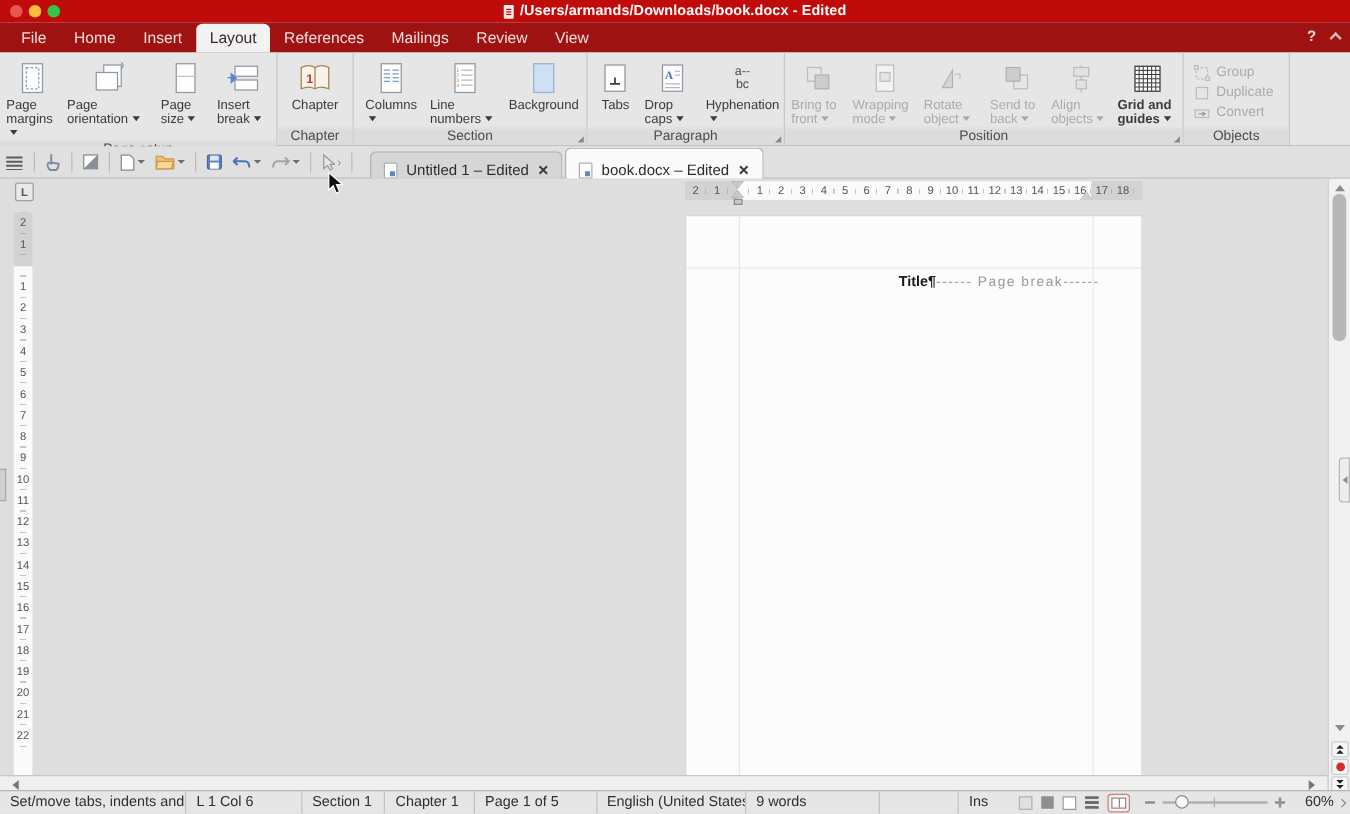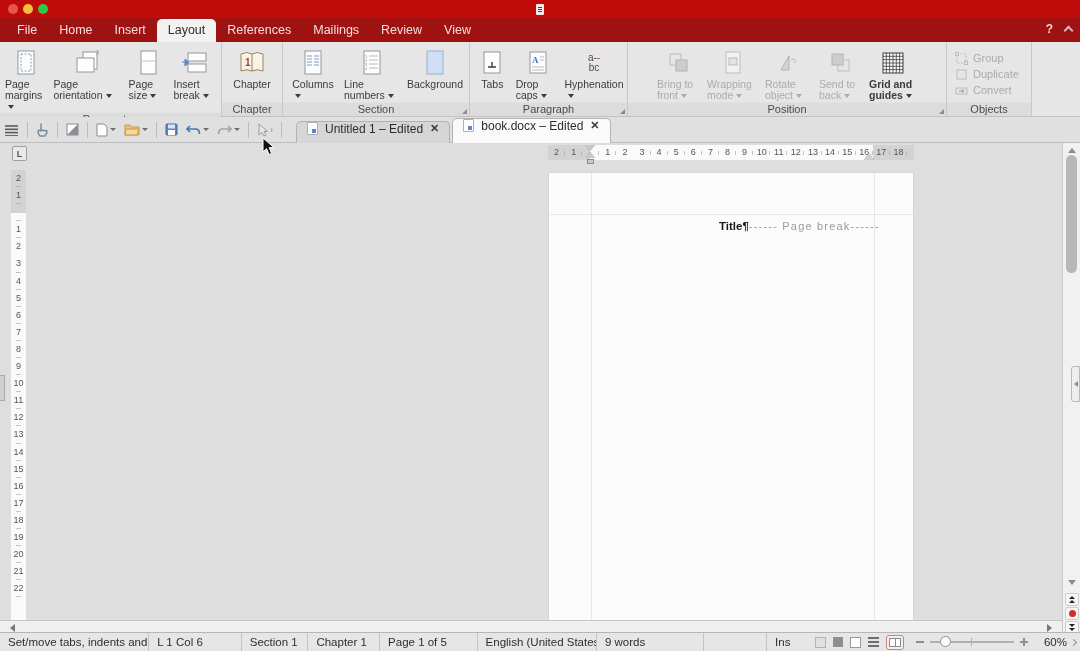--- a/index.html
+++ b/index.html
@@ -37,21 +37,21 @@
   .objcol { display:flex; flex-direction:column; justify-content:center; gap:3px; padding:4px 8px 0 8px; flex:1; }
   .objrow { display:flex; align-items:center; gap:5px; font-size:11px; color:#ababab; }
   .rfill { flex:1; border-right:none; }
 
   
   .toolrow { position:absolute; left:0; top:117px; width:1080px; height:26px; background:#e0e0e0; border-bottom:1px solid #bdbdbd; display:flex; align-items:center; }
   .tbtn { height:20px; display:flex; align-items:center; justify-content:center; padding:0 3px; margin:0 1px; }
   .tsep { width:1px; height:16px; background:#bcbcbc; margin:0 4px; }
   .ddsm { width:0; height:0; border-left:3px solid transparent; border-right:3px solid transparent; border-top:3.5px solid #6c6c6c; margin-left:2px; }
   .doctabs { display:flex; align-items:flex-end; height:26px; margin-left:10px; }
-  .dtab { display:flex; align-items:flex-start; gap:7px; height:22px; padding:0 10px; font-size:12px; color:#2d2d2d; background:#d6d6d6; border:1px solid #b2b2b2; border-bottom:none; border-radius:5px 5px 0 0; margin-right:2px; min-width:150px; }
+  .dtab { display:flex; align-items:flex-end; gap:7px; height:22px; padding:0 10px; font-size:12px; color:#2d2d2d; background:#d6d6d6; border:1px solid #b2b2b2; border-bottom:none; border-radius:5px 5px 0 0; margin-right:2px; min-width:150px; }
   .dtab.active { background:#fafafa; height:25px; }
   .dtab .x { margin-left:auto; color:#3c3c3c; font-size:11px; font-weight:bold; }
   .dico { position:relative; width:11px; height:13px; background:#fff; border:1px solid #a9b0ba; border-radius:1px; }
   .dico::after { content:""; position:absolute; right:1px; bottom:1px; width:4px; height:4px; background:#5d87c6; }
 
   
   .work { position:absolute; left:0; top:143px; width:1062px; height:489px; background:#dedede; overflow:hidden; }
   .tabsel { position:absolute; left:12px; top:3px; width:15px; height:15px; background:#e9e9e9; border:1px solid #9f9f9f; border-radius:2px; font-size:9px; font-weight:bold; color:#555; text-align:center; line-height:14px; }
 
   .hruler { position:absolute; left:548px; top:2px; width:366px; height:15px; background:#d2d2d2; }
@@ -127,20 +127,21 @@
 <div id="app">
 
   <div class="titlebar">
     <div class="lights">
       <span class="light red"></span>
       <span class="light yellow"></span>
       <span class="light green"></span>
     </div>
     <div class="titletext">
         <span class="tdoc"></span>
+        <span>/Users/armands/Downloads/book.docx - Edited</span>
       </div>
   </div>
 
   <div class="menubar">
     <span class="mtab">File</span>
     <span class="mtab">Home</span>
     <span class="mtab">Insert</span>
     <span class="mtab active">Layout</span>
     <span class="mtab">References</span>
     <span class="mtab">Mailings</span>
@@ -332,20 +333,30 @@
           <span class="rlbl"><span>Rotate object</span><span class="dd"></span></span>
         </div>
         <div class="rbtn disabled" style="width:50px">
           <span class="ric">
               <svg width="26" height="26" viewBox="0 0 26 26">
                 <rect x="10" y="10" width="11" height="11" fill="none" stroke="#bcbcbc"></rect>
                 <rect x="4" y="4" width="11" height="11" fill="#cdcdcd" stroke="#b2b2b2"></rect>
               </svg>
             </span>
           <span class="rlbl"><span>Send to back</span><span class="dd"></span></span>
+        </div>
+        <div class="rbtn disabled" style="width:54px">
+          <span class="ric">
+              <svg width="26" height="26" viewBox="0 0 26 26">
+                <line x1="13" y1="2" x2="13" y2="24" stroke="#bcbcbc"></line>
+                <rect x="7" y="4" width="12" height="7" fill="#e2e2e2" stroke="#bcbcbc"></rect>
+                <rect x="9" y="14" width="8" height="7" fill="#e2e2e2" stroke="#bcbcbc"></rect>
+              </svg>
+            </span>
+          <span class="rlbl"><span>Align objects</span><span class="dd"></span></span>
         </div>
         <div class="rbtn" style="width:54px">
           <span class="ric">
               <svg width="24" height="24" viewBox="0 0 24 24">
                 <rect x="2" y="2" width="20" height="20" fill="#fafafa" stroke="#3c3c3c"></rect>
                 <g stroke="#3c3c3c" stroke-width="0.8">
                   <line x1="5.3" y1="2" x2="5.3" y2="22"></line>
                   <line x1="8.6" y1="2" x2="8.6" y2="22"></line>
                   <line x1="12" y1="2" x2="12" y2="22"></line>
                   <line x1="15.3" y1="2" x2="15.3" y2="22"></line>

